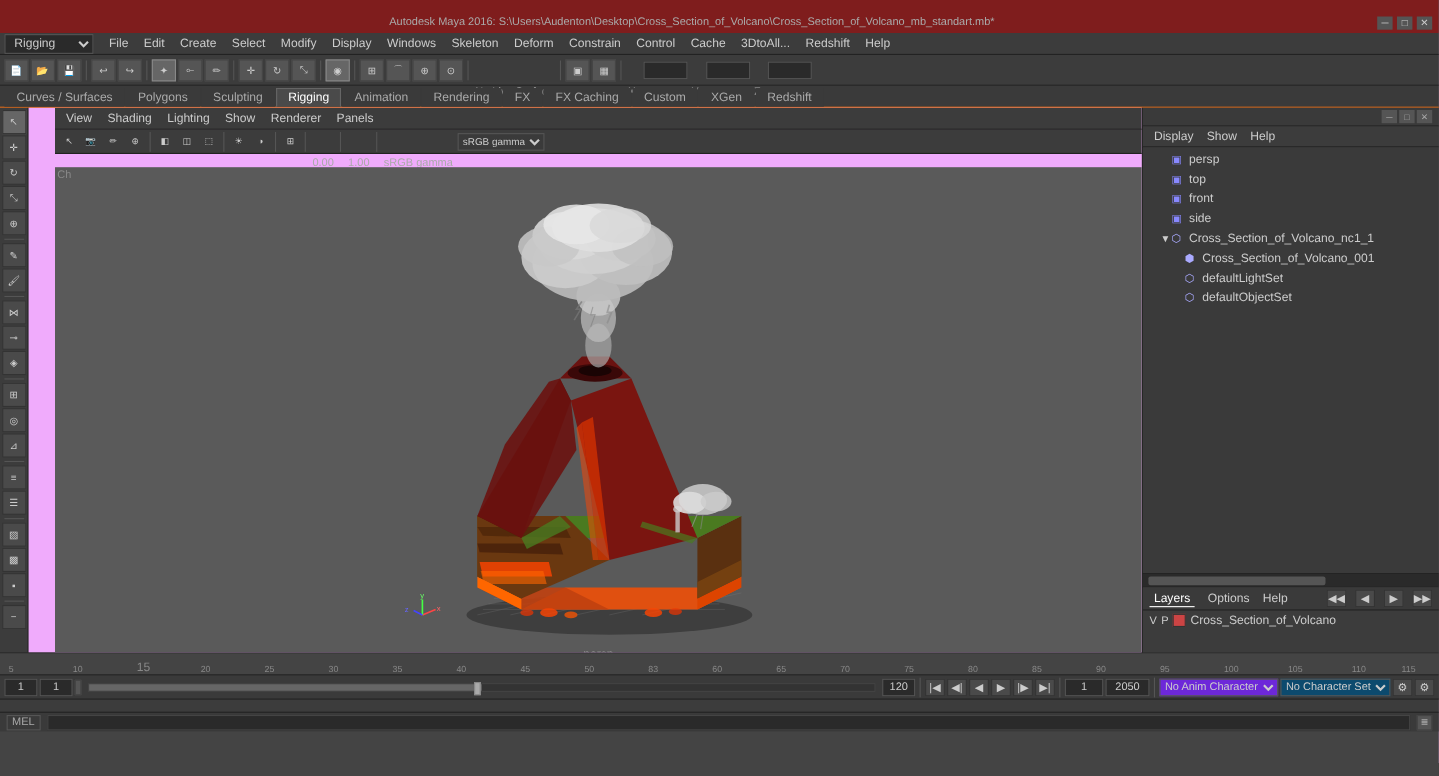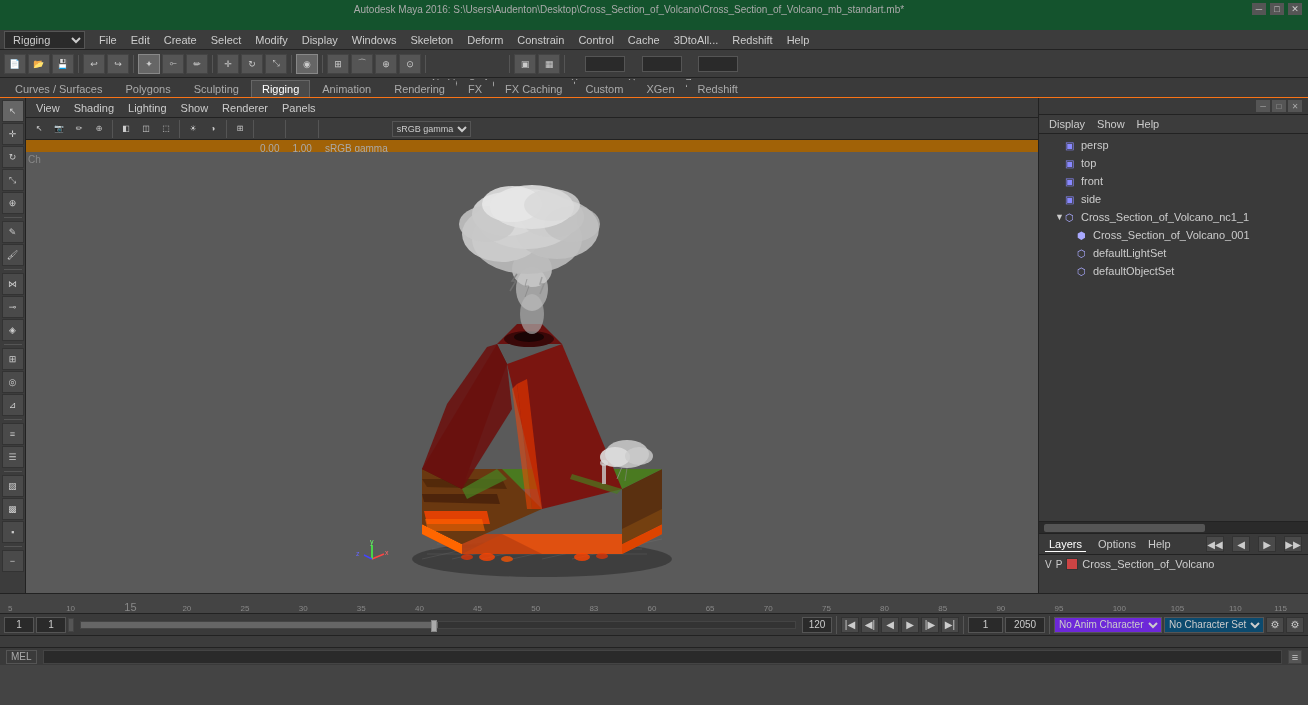--- a/index.html
+++ b/index.html
@@ -11,23 +11,23 @@
       font-size: 11px;
       color: #cccccc;
       overflow: hidden;
       user-select: none;
     }
 
     
     #title-bar {
       width: 100%;
       height: 18px;
-      background: #14532d;
-      display: flex;
-      align-items: flex-end;
+      background: #7f1d1d;
+      display: flex;
+      align-items: flex-start;
       justify-content: space-between;
       padding: 15px 6px;
       font-size: 10px;
       color: #aaaaaa;
     }
     #title-bar .title-text { flex: 1; text-align: center; }
     #title-bar .window-controls { display: flex; gap: 4px; }
     #title-bar .win-btn {
       width: 14px; height: 12px;
       background: #555; border: none; cursor: pointer;
@@ -145,23 +145,24 @@
       font-size: 9px;
       cursor: pointer;
       display: flex; align-items: center; justify-content: center;
     }
     .left-btn.active { background: #666; }
     .left-separator { width: 18px; height: 1px; background: #555; margin: 2px 0; }
 
     
     #viewport {
       flex: 1;
-      background: #a16207;
+      background: #f0abfc;
       position: relative;
       overflow: hidden;
+      padding-left: 24px;
     }
     #viewport-menu {
       width: 100%;
       height: 20px;
       background: #3c3c3c;
       display: flex;
       align-items: center;
       padding: 0 4px;
       gap: 2px;
       border-bottom: 1px solid #222;

